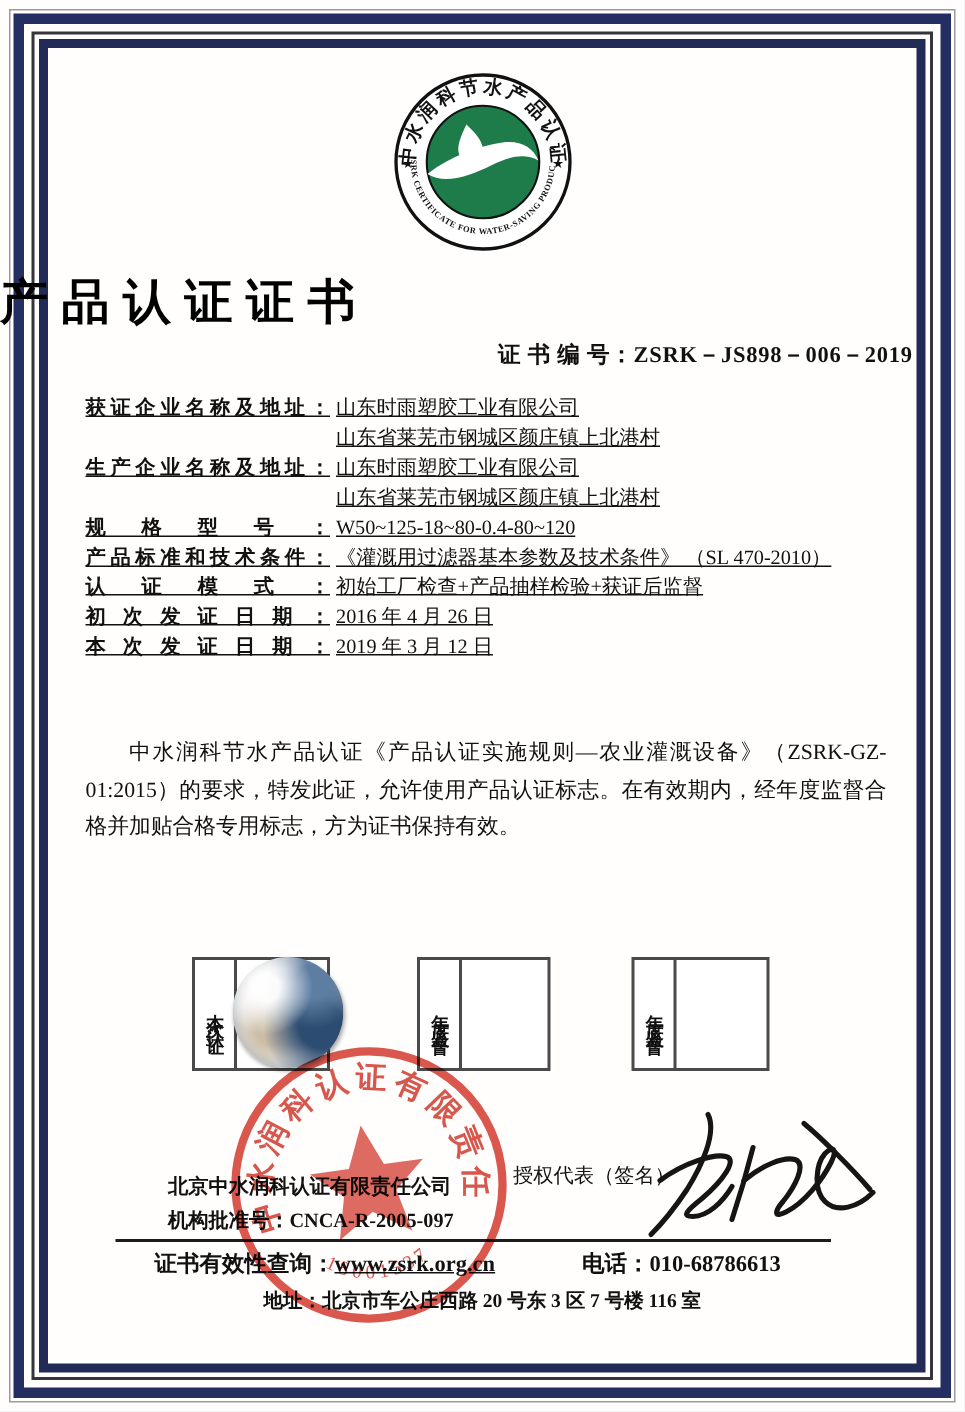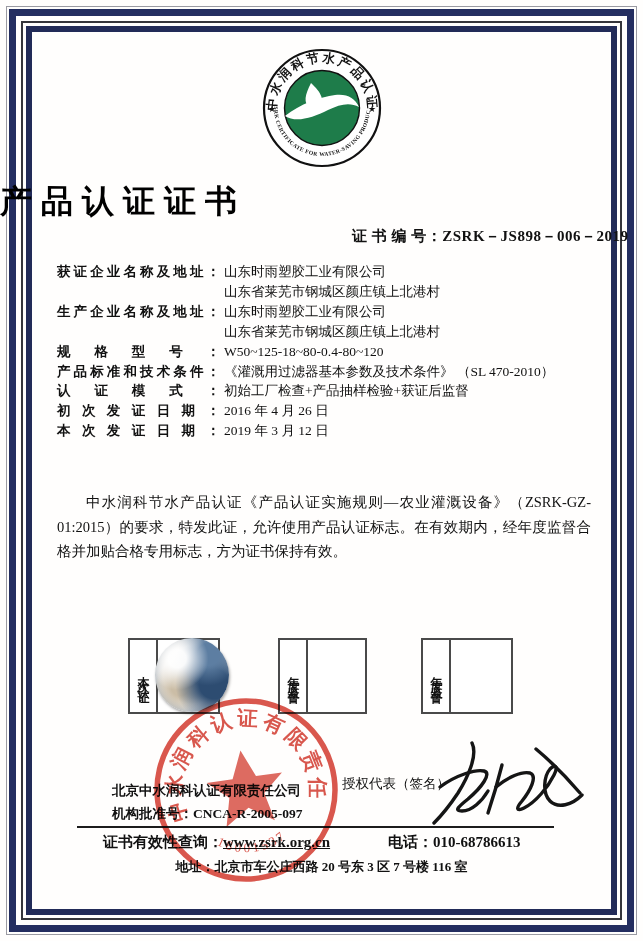--- a/index.html
+++ b/index.html
@@ -16,26 +16,26 @@
   .f4{inset:26px;border:6px solid #222b58;}
   
   .logo{position:absolute;left:262px;top:48px;width:120px;height:120px;}
   
   .title{
     position:absolute;left:0;top:180px;width:100%;text-align:left;
     font-family:"Liberation Sans","DejaVu Sans",sans-serif;
     font-size:32px;font-weight:700;letter-spacing:9px;color:#000;
   }
   .certno{
-    position:absolute;left:352px;top:227px;font-size:15px;font-weight:600;
+    position:absolute;left:332px;top:227px;font-size:15px;font-weight:600;
     letter-spacing:.5px;white-space:nowrap;
   }
   
   .fields{position:absolute;left:57px;top:262px;width:538px;font-size:13.5px;line-height:19.9px;}
-  .row{display:flex;}
+  .row{display:flex;text-decoration:underline;}
   .flabel{flex:none;width:163px;font-weight:700;text-align:justify;text-align-last:justify;}
   .fvalue{flex:1;padding-left:4px;}
   .fvalue div{white-space:nowrap;}
   
   .statement{
     position:absolute;left:57px;top:490px;width:534px;font-size:14.5px;
     line-height:24.5px;text-indent:2em;text-align:justify;
   }
   
   .sbox{position:absolute;top:638px;height:72px;border:2px solid #4a4a4a;display:flex;background:#fff;}

